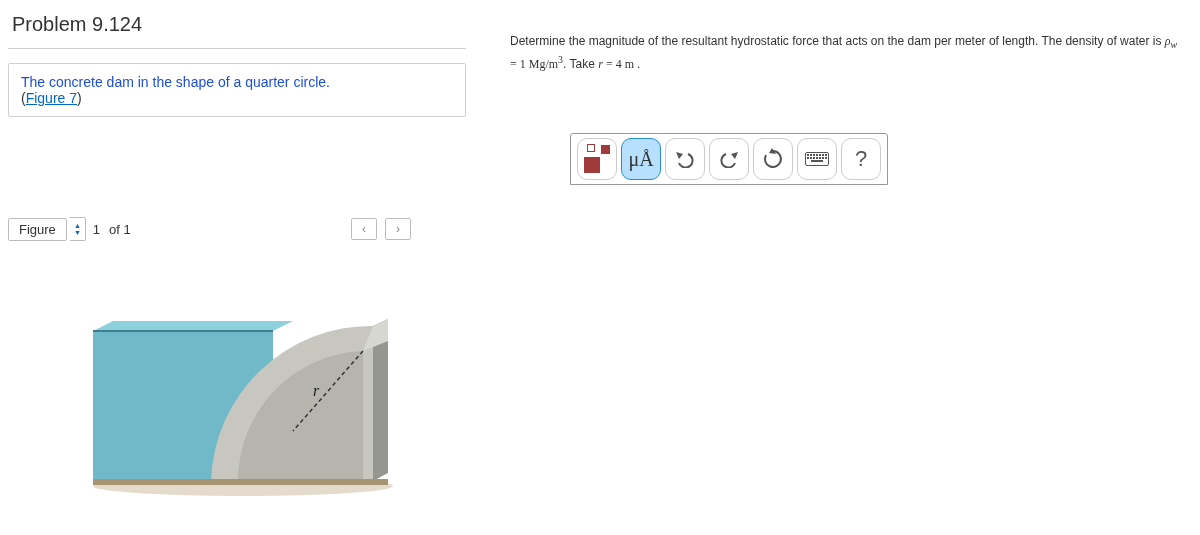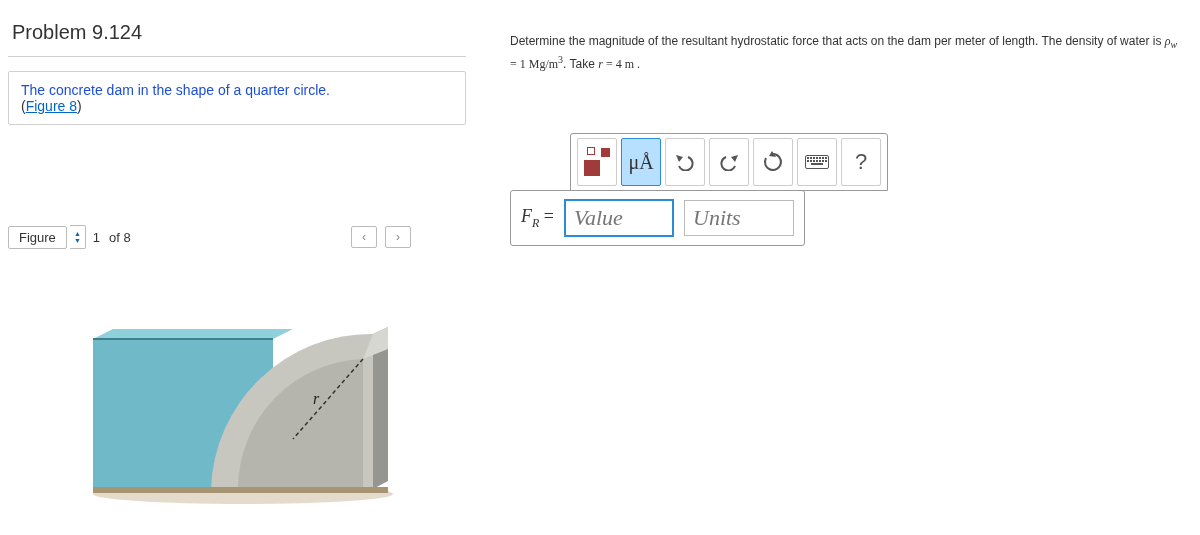--- a/index.html
+++ b/index.html
@@ -11,22 +11,21 @@
       font-family: Arial, Helvetica, sans-serif;
       font-size: 14px;
       color: #333;
       background: #fff;
       width: 1200px;
       height: 535px;
       display: flex;
     }
     .left-col {
       width: 470px;
-      padding: 0 4px 0 8px;
-      margin-top: 16px;
+      padding: 8px 4px 0 8px;
     }
     .right-col {
       flex: 1;
       padding: 32px 20px 0 10px;
     }
     .prob-title {
       font-size: 20px;
       font-weight: normal;
       color: #333;
       padding: 5px 4px 12px 4px;
@@ -127,23 +126,23 @@
       border: 1px solid #999;
       border-radius: 3px 3px 0 0;
       padding: 4px 6px;
       gap: 4px;
       width: fit-content;
       background: #fff;
       margin-left: 60px;
     }
     .tool-btn {
       width: 40px;
-      height: 48px;
+      height: 42px;
       border: 1px solid #ccc;
-      border-radius: 2px;
+      border-radius: 10px;
       background: #fff;
       display: flex;
       align-items: center;
       justify-content: center;
       cursor: pointer;
       font-size: 18px;
       color: #555;
     }
     .tool-btn.active {
       background: #b7dfff;
@@ -200,31 +199,31 @@
   </style>
 </head>
 <body>
 
 <div class="left-col">
   <div class="prob-title">Problem 9.124</div>
 
   <div class="description-box">
     <span class="line1">The concrete dam in the shape of a quarter circle.</span>
     <br>
-    (<span class="figure-link">Figure 8</span>)
+    (<span class="figure-link">Figure 7</span>)
   </div>
 
   <div class="figure-toolbar">
     <span class="fig-label">Figure</span>
     <span class="fig-steppers">
       <span>▲</span>
       <span>▼</span>
     </span>
     <span style="margin-left:3px; font-size:13px;">1</span>
-    <span class="fig-of">of 8</span>
+    <span class="fig-of">of 1</span>
     <div class="fig-nav">
       <span class="nav-btn">‹</span>
       <span class="nav-btn">›</span>
     </div>
   </div>
 
   <div class="figure-canvas">
     <svg width="320" height="220" viewBox="0 0 320 220">
 
       <ellipse cx="155" cy="195" rx="150" ry="10" fill="#c9b89a" opacity="0.5"></ellipse>
@@ -302,21 +301,14 @@
             <i></i>
             <i></i>
           <span class="space"></span>
         </div>
       </div>
       <div class="tool-btn">
         <span style="font-size:22px;">?</span>
       </div>
     </div>
 
-    <div class="input-row">
-      <span class="fr-label">
-        <span>F</span><sub>R</sub><span style="font-style:normal;"> = </span>
-      </span>
-      <input class="val-input" type="text" placeholder="Value" style="">
-      <input class="unit-input" type="text" placeholder="Units" style="">
-    </div>
   </div>
 </div>
 
 </body></html>

